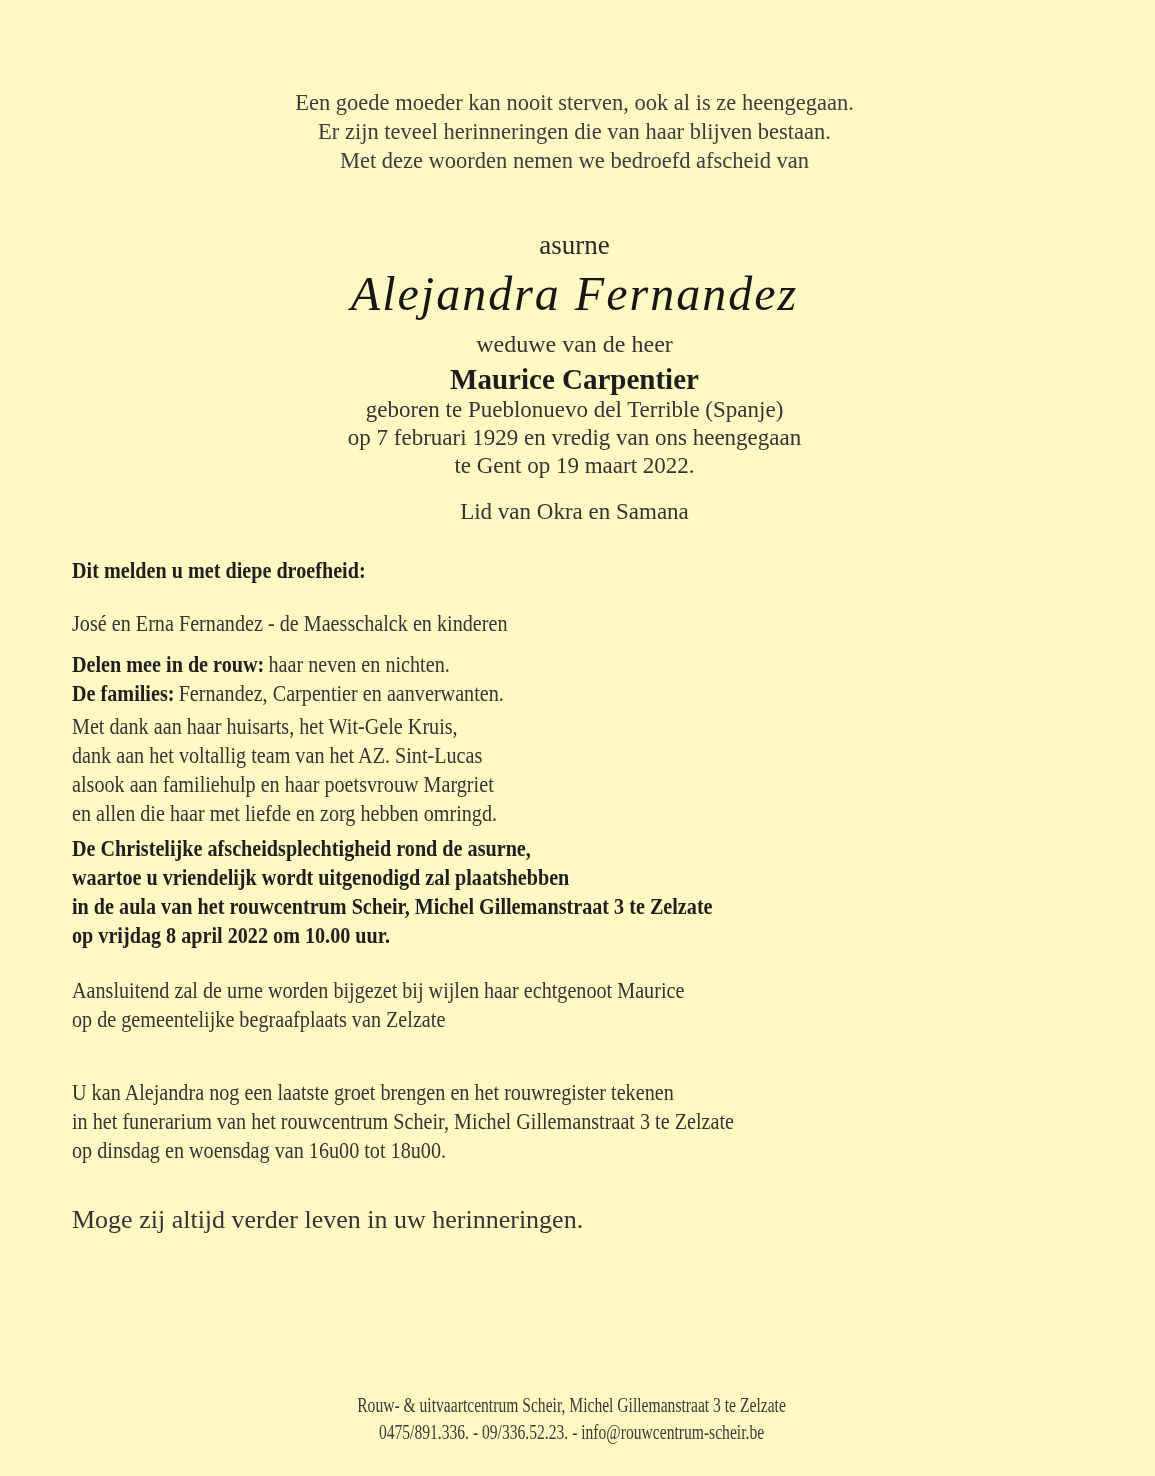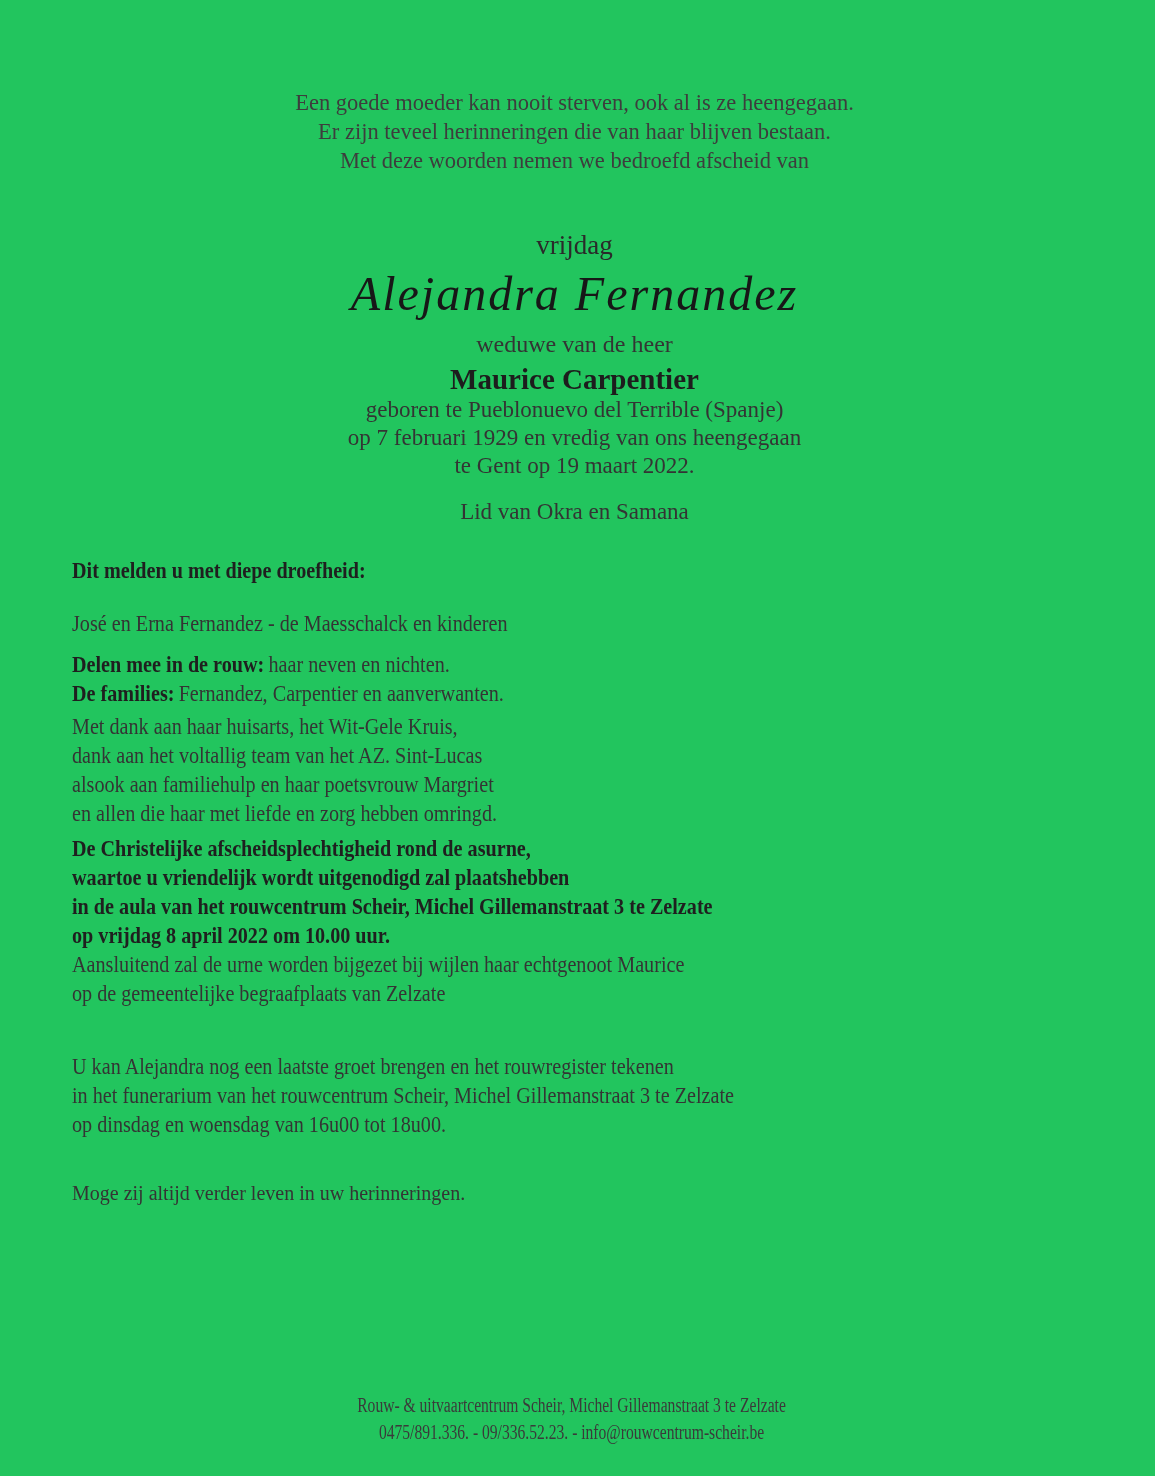--- a/index.html
+++ b/index.html
@@ -5,21 +5,21 @@
   html, body {
     margin: 0;
     padding: 0;
     background: #ffffff;
   }
   .page {
     position: relative;
     width: 1155px;
     height: 1476px;
     margin: 0 auto;
-    background: #22c55e;
+    background: #fef9c3;
     box-sizing: border-box;
     padding: 88px 78px 0 72px;
     font-family: "Liberation Serif", serif;
     color: #343434;
     overflow: hidden;
   }
   .center { text-align: center; }
 
   
   .intro {
@@ -93,27 +93,27 @@
   .relatives-row .right-relation {
     display: inline-block;
     transform: scaleX(0.84);
     transform-origin: 100% 50%;
     white-space: nowrap;
   }
   .family-line { margin-top: 24px; }
   .mourning    { margin-top: 12px; }
   .thanks      { margin-top: 4px; }
   .ceremony    { margin-top: 6px; }
-  .burial      { margin-top: 0; }
+  .burial      { margin-top: 26px; }
   .visitation  { margin-top: 44px; }
   .label-gap { margin-left: 5px; }
 
   .closing {
     margin-top: 40px;
-    font-size: 20px;
+    font-size: 26px;
     line-height: 29px;
   }
 
   .page-footer {
     position: absolute;
     left: 0;
     right: 12px;
     top: 1392px;
     text-align: center;
     font-size: 20px;
@@ -130,21 +130,21 @@
 <body>
 
 <div class="page">
 
   <div class="intro center">
     <div>Een goede moeder kan nooit sterven, ook al is ze heengegaan.</div>
     <div>Er zijn teveel herinneringen die van haar blijven bestaan.</div>
     <div>Met deze woorden nemen we bedroefd afscheid van</div>
   </div>
 
-  <div class="salutation center">vrijdag</div>
+  <div class="salutation center">asurne</div>
   <h1 class="deceased-name center">Alejandra Fernandez</h1>
   <div class="widow-of center">weduwe van de heer</div>
   <div class="spouse-name center">Maurice Carpentier</div>
 
   <div class="life center">
     <div>geboren te Pueblonuevo del Terrible (Spanje)</div>
     <div>op 7 februari 1929 en vredig van ons heengegaan</div>
     <div>te Gent op 19 maart 2022.</div>
   </div>
 

